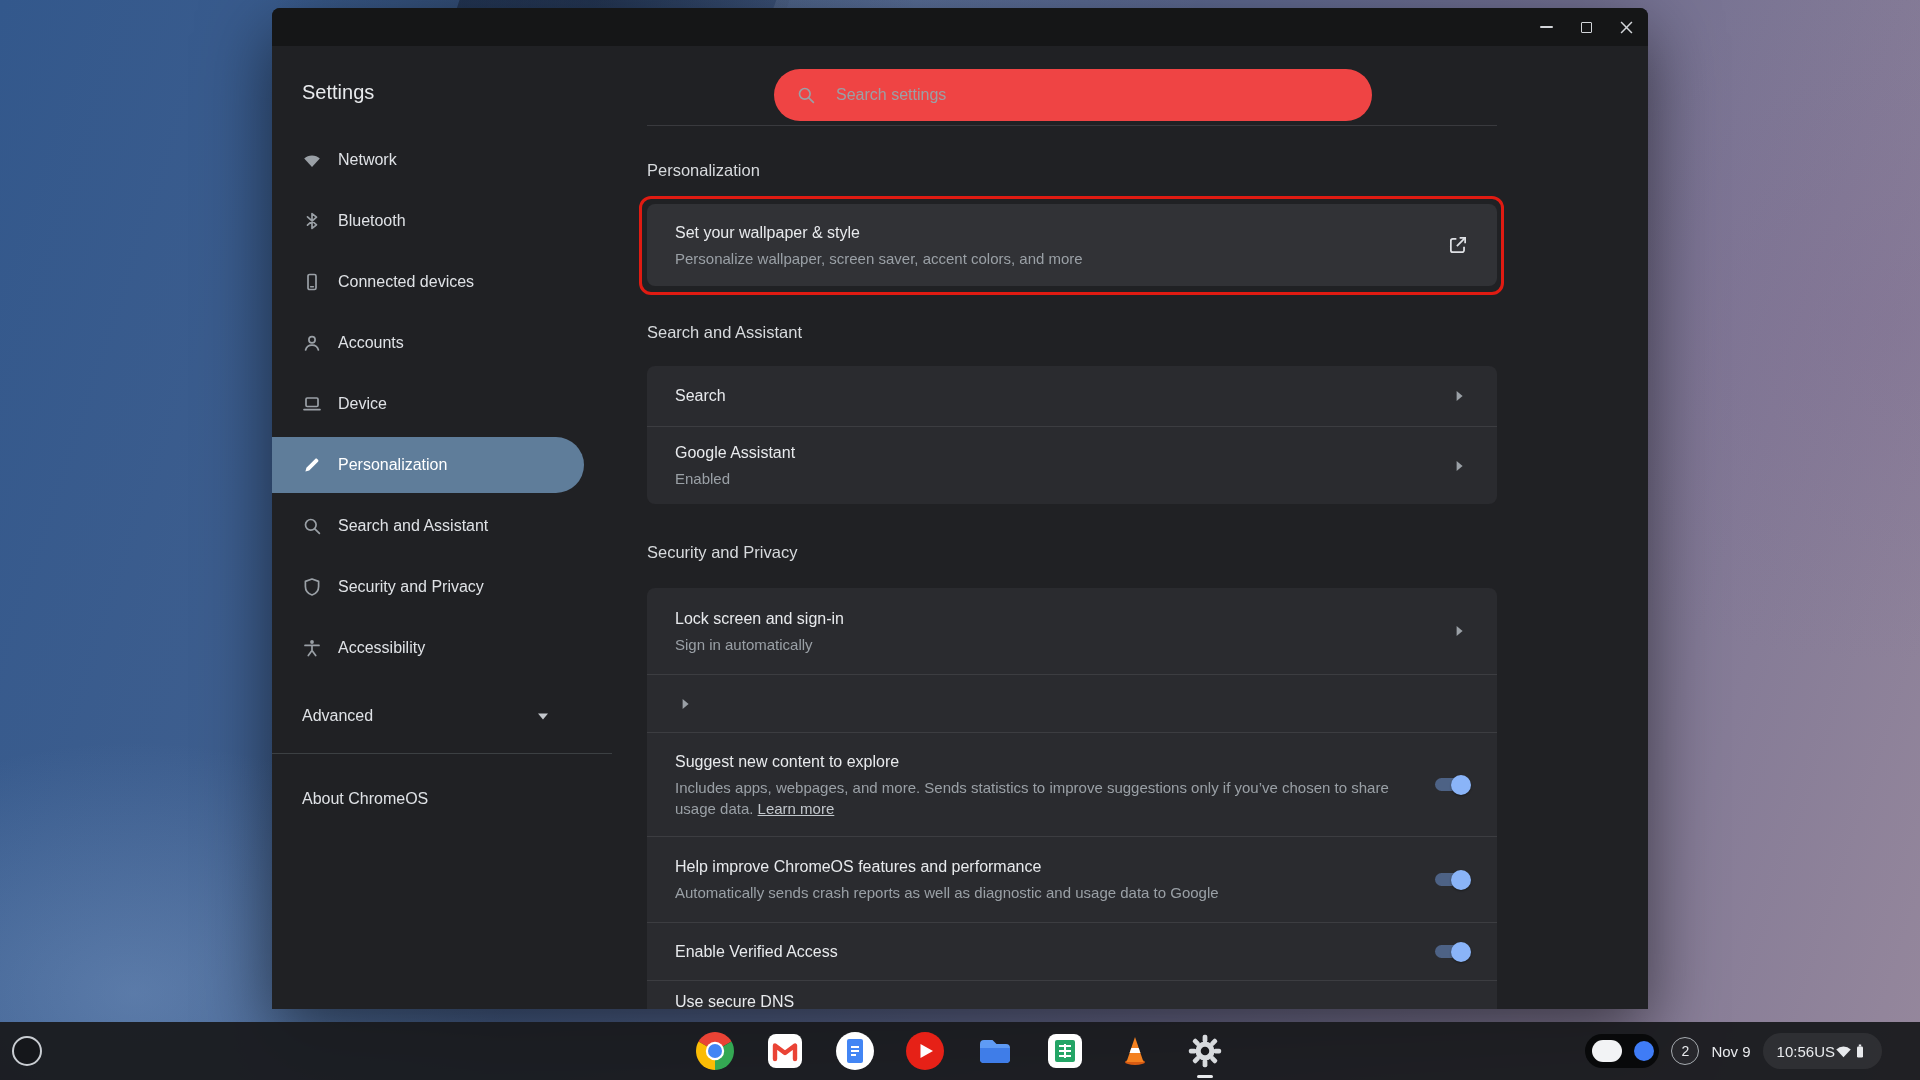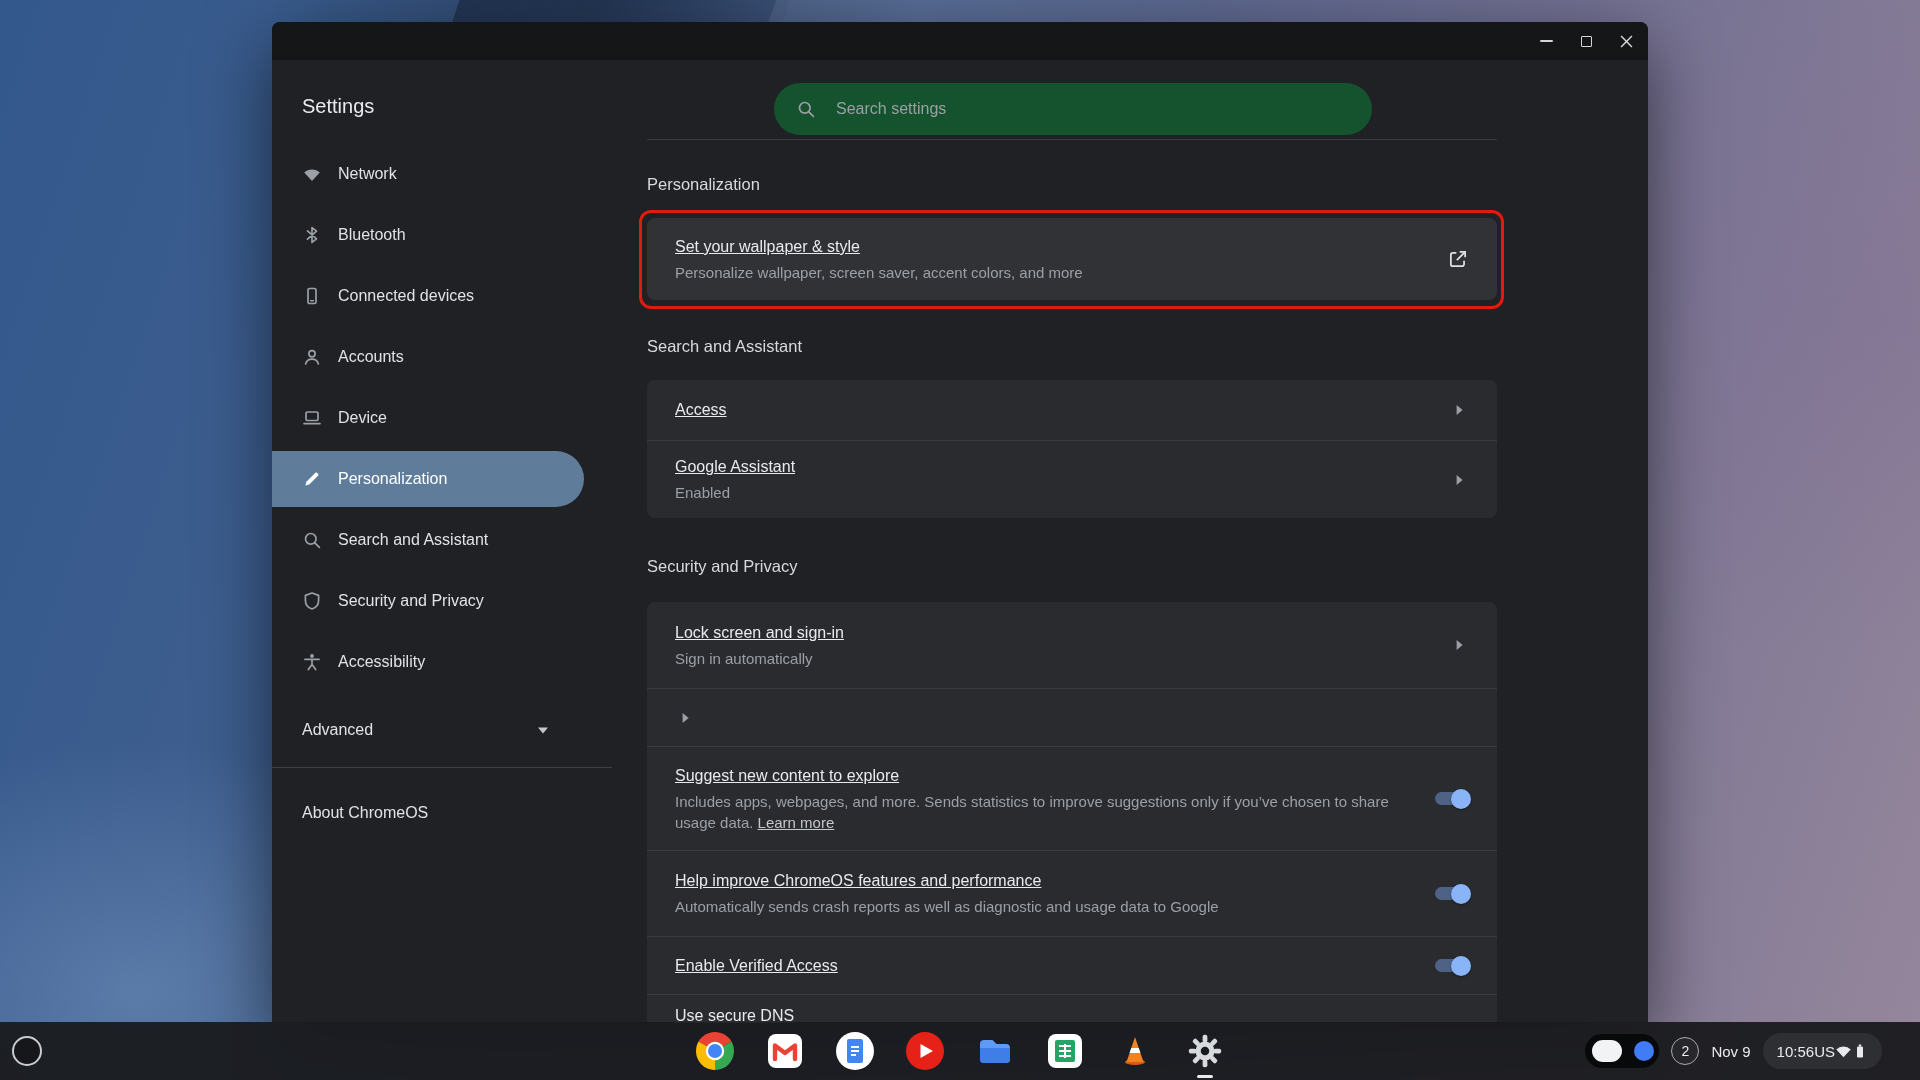--- a/index.html
+++ b/index.html
@@ -17,21 +17,21 @@
       linear-gradient(108deg, #33588c 0%, #41608f 28%, #55658e 48%, #6d6d90 66%, #837a96 84%, #95879c 100%);
   }
   .streak { position:absolute; pointer-events:none; }
   .streak.s1 { left:440px; top:0; width:330px; height:120px;
     background:linear-gradient(115deg, rgba(14,22,40,0.45), rgba(14,22,40,0)); transform:skewX(-18deg); }
   .streak.s2 { left:760px; top:0; width:420px; height:90px;
     background:linear-gradient(100deg, rgba(220,230,245,0.10), rgba(220,230,245,0)); transform:skewX(-20deg); }
 
   
   .window {
-    position:absolute; left:272px; top:22px; width:1376px; height:1001px;
+    position:absolute; left:272px; top:8px; width:1376px; height:1001px;
     background:#202124; border-radius:8px 8px 0 0; overflow:hidden;
     box-shadow:0 24px 70px rgba(0,0,0,0.55);
   }
   .titlebar { height:38px; background:#151617; display:flex; justify-content:flex-end;
     align-items:center; gap:22px; padding-right:13px; }
   .wc { width:18px; height:18px; display:flex; align-items:center; justify-content:center; }
   .wc-min { width:13px; height:2px; background:#d2d5d9; border-radius:1px; }
   .wc-max { width:11px; height:11px; border:1.5px solid #d2d5d9; border-radius:1px; }
 
   .window-body { display:flex; height:963px; }
@@ -47,42 +47,42 @@
   .nav-item.selected .nav-ic { color:#ffffff; }
   .nav-item.advanced { margin-top:7px; justify-content:space-between; padding-right:34px; }
   .side-divider { border-top:1px solid #3c4043; margin:4px 0 12px 0; }
   .about-item { height:56px; display:flex; align-items:center; padding-left:30px;
     margin-right:28px; color:#dfe2e6; font-size:16px; border-radius:0 28px 28px 0; }
 
   
   .content { flex:1; display:flex; flex-direction:column; min-width:0; }
   .search-header { height:80px; margin:0 151px 0 35px; border-bottom:1px solid #393a3e; position:relative; }
   .search-pill { position:absolute; left:127px; top:23px; width:598px; height:52px; border-radius:26px;
-    background:#14532d; display:flex; align-items:center; padding:0 22px; gap:20px;justify-content:center; }
+    background:#ef4444; display:flex; align-items:center; padding:0 22px; gap:20px;justify-content:center; }
   .search-pill input { flex:1; background:transparent; border:none; outline:none;
     color:#e8eaed; font-size:16px; font-family:inherit; }
   .search-pill input::placeholder { color:#9aa0a6; }
 
   .scroll { height:883px; overflow:hidden; }
   .content-inner { width:850px; margin-left:35px; padding-top:34px; }
   .section-h { font-size:16.5px; font-weight:500; color:#d7dadd; line-height:20px; }
   .mt-a { margin-top:36px; } .mt-b { margin-top:38px; }
 
   .annotated { position:relative; margin-top:24px; }
   .red-box { position:absolute; left:-8px; right:-7px; top:-8px; bottom:-9px;
     border:3px solid #e01b12; border-radius:12px; pointer-events:none; }
 
   .wallpaper-card { height:82px; background:#313236; border-radius:8px;
     display:flex; align-items:center; padding:0 28px; }
   .group { background:#2a2b2f; border-radius:8px; margin-top:24px; }
   .group.mt26 { margin-top:26px; }
   .row { display:flex; align-items:center; padding:0 28px; }
   .group .row + .row { border-top:1px solid #3c3d41; }
   .row-text { flex:1; display:flex; flex-direction:column; gap:4px; min-width:0; padding-right:24px; }
-  .row-title { font-size:16px; color:#e8eaed; line-height:22px;text-decoration:underline; }
+  .row-title { font-size:16px; color:#e8eaed; line-height:22px; }
   .row-sub { font-size:15px; color:#9aa0a6; line-height:21px; }
   .learn { color:#c2c7cc; text-decoration:underline; cursor:pointer; }
   .r-search{height:60px} .r-assistant{height:78px} .r-lock{height:86px} .r-people{height:58px}
   .r-metrics{height:86px} .r-suggest{height:104px} .r-verified{height:58px}
   .r-dns{height:56px; align-items:flex-start; padding-top:10px}
   .chev { width:20px; height:20px; flex:none; }
   .toggle { position:relative; width:34px; height:13px; border-radius:7px; background:#4d6285; flex:none; cursor:pointer; }
   .toggle::after { content:""; position:absolute; right:-2px; top:-3.5px; width:20px; height:20px;
     border-radius:50%; background:#8ab4f8; box-shadow:0 1px 2px rgba(0,0,0,0.4); }
 
@@ -266,21 +266,21 @@
                   </svg>
               </div>
               <div class="red-box"></div>
             </div>
 
             <h2 class="section-h mt-a">Search and Assistant</h2>
 
             <div class="group">
               <div class="row r-search">
                 <div class="row-text">
-                  <div class="row-title">Access</div>
+                  <div class="row-title">Search</div>
                 </div>
                 <svg class="chev" viewBox="0 0 20 20">
                     <polygon points="7.6,5 13.6,10 7.6,15" fill="#9aa0a6"></polygon>
                   </svg>
               </div>
               <div class="row r-assistant">
                 <div class="row-text">
                   <div class="row-title">Google Assistant</div>
                   <div class="row-sub">Enabled</div>
                 </div>

